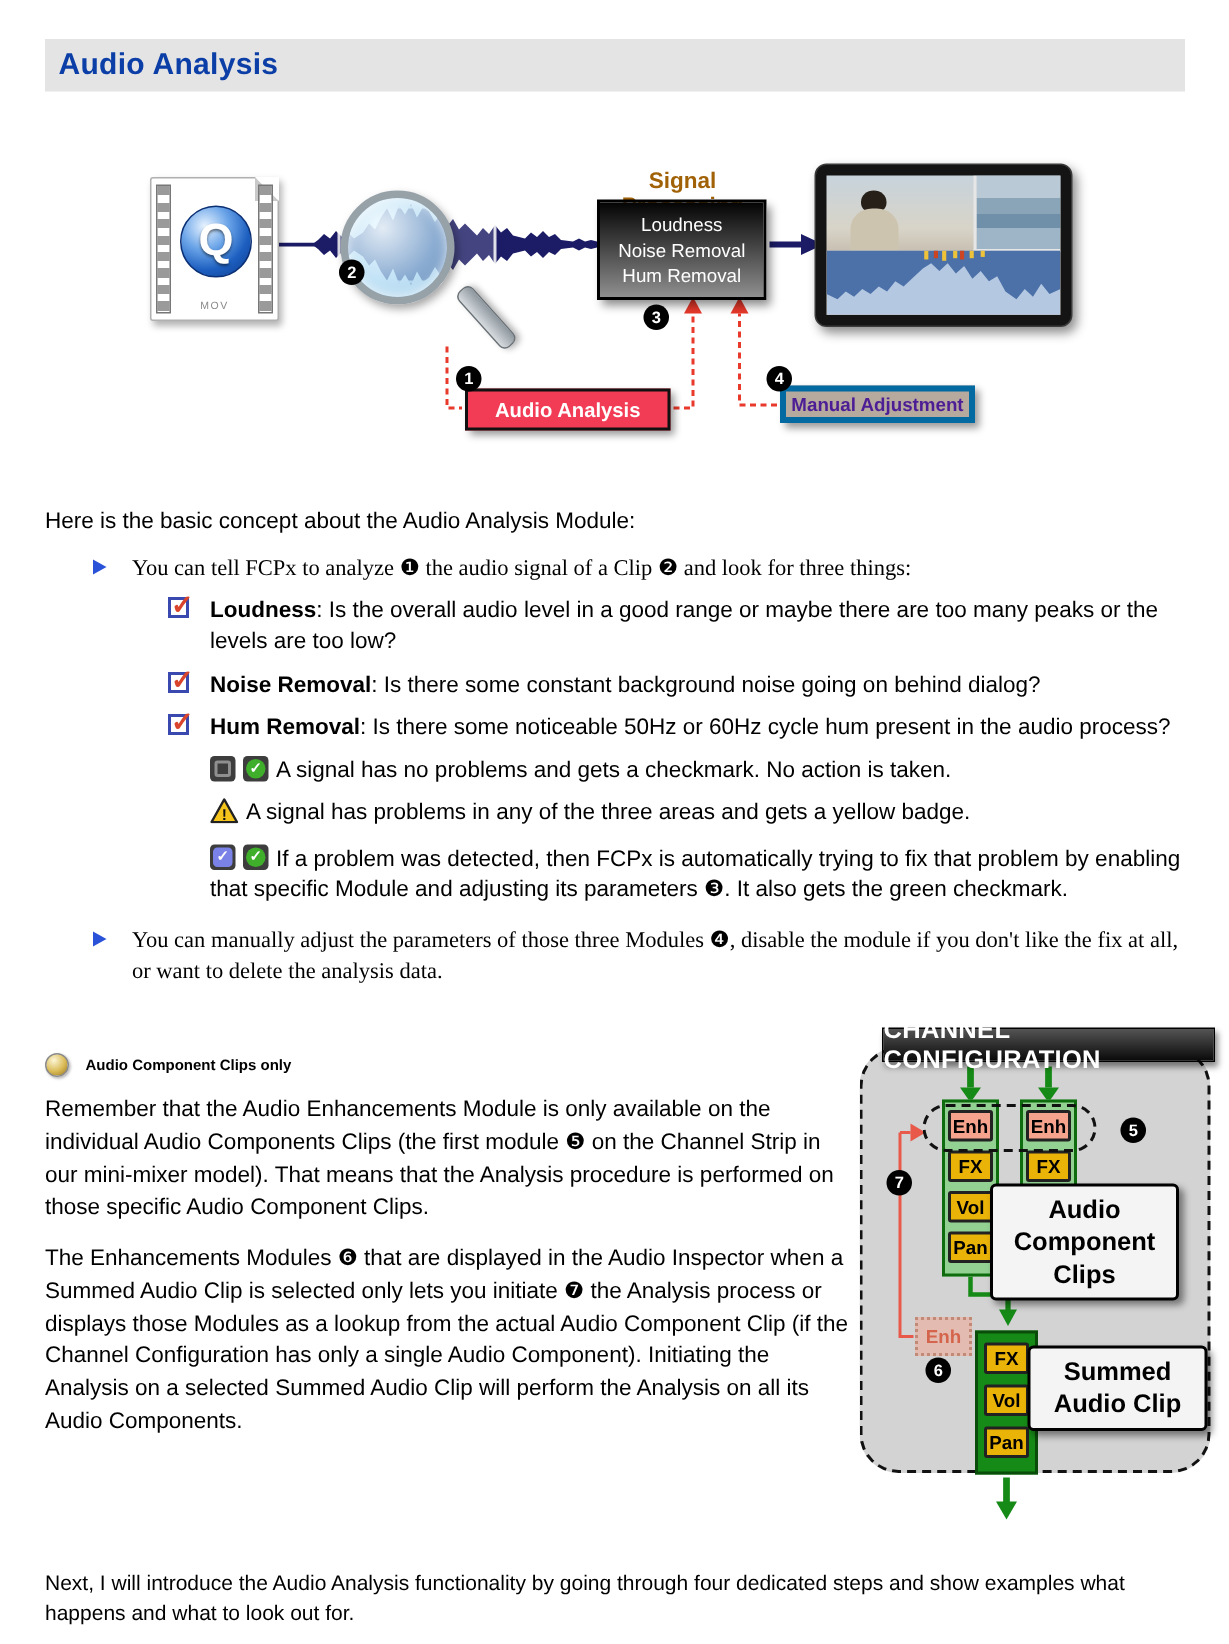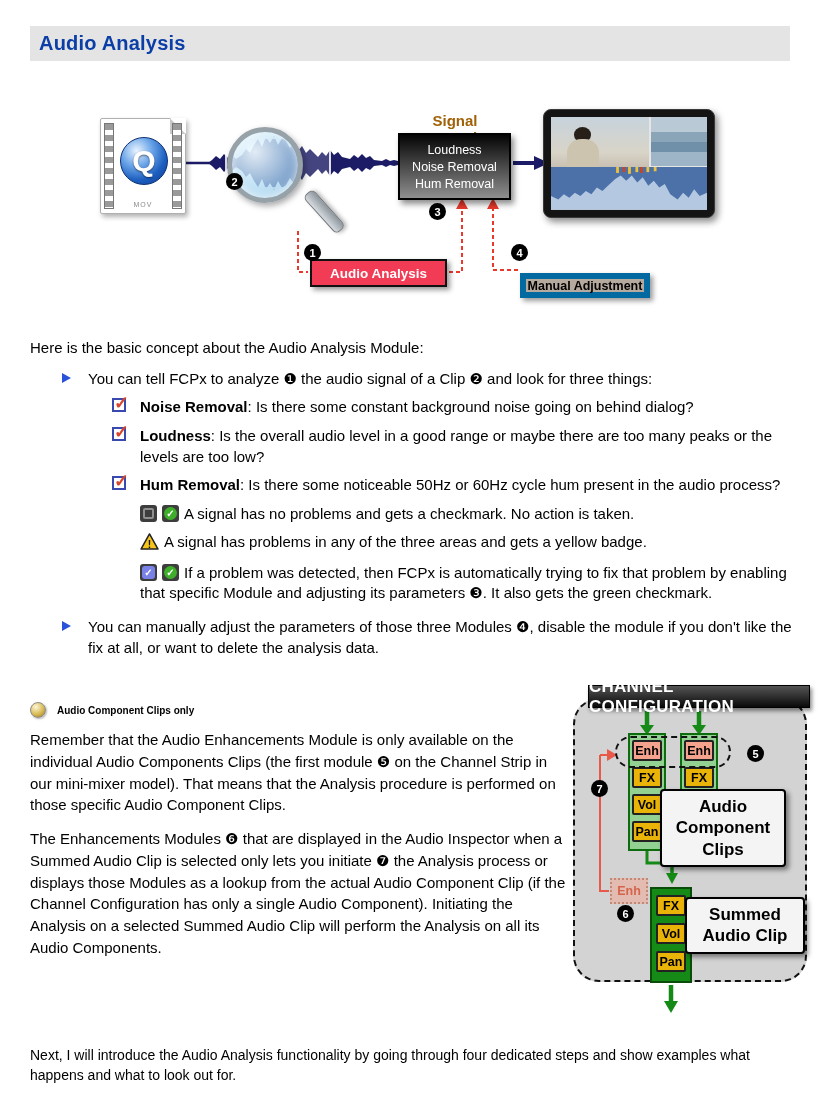--- a/index.html
+++ b/index.html
@@ -69,33 +69,33 @@
     background:#262019; border-radius:50% 50% 46% 46%; }
   .kid-body { position:absolute; left:10%; top:24%; width:32px; height:30px;
     background:#cdc4b0; border-radius:45% 45% 0 0; }
   .wave-strip { position:absolute; left:0; bottom:0; width:100%; height:46%; }
 
   
   .aa-button { position:absolute; left:310px; top:164px; width:137px; height:28px;
     background:#f23b55; border:2px solid #111; color:#fff; font-weight:bold; font-size:13.5px;
     display:flex; align-items:center; justify-content:center;
     box-shadow:3px 3px 5px rgba(0,0,0,.4); }
-  .ma-button { position:absolute; left:520px; top:178px; width:130px; height:25px;
-    background:#b6a99e; border:6px solid #0369a1; color:#000000; font-weight:bold; font-size:12.5px;
+  .ma-button { position:absolute; left:520px; top:162px; width:130px; height:25px;
+    background:#b6a99e; border:4px solid #0369a1; color:#4c1d95; font-weight:bold; font-size:12.5px;
     display:flex; align-items:center; justify-content:center;
     box-shadow:3px 3px 5px rgba(0,0,0,.4); }
 
   .badge { position:absolute; width:17px; height:17px; border-radius:50%; background:#000;
     color:#fff; font-size:11px; font-weight:bold; display:flex; align-items:center;
     justify-content:center; z-index:5; }
 
   
   .content { position:absolute; left:30px; top:338px; width:762px; font-size:15px; line-height:1.38; }
   .content p.intro { margin:0 0 10px 0; }
-  .bullet { display:flex; padding-left:32px; margin:2px 0 8px 0; }
+  .bullet { display:flex; padding-left:32px; margin:2px 0 8px 0;font-family:Liberation Serif, serif; }
   .tri { flex:none; width:26px; padding-top:4px; }
   .tri::before { content:""; display:block; width:0; height:0;
     border-left:9px solid #2a52d8; border-top:5.5px solid transparent; border-bottom:5.5px solid transparent; }
   .btext { flex:1; }
   .checklist-item { display:flex; padding-left:82px; margin:8px 0; }
   .cbx-col { flex:none; width:28px; padding-top:1px; }
   .cbx { position:relative; width:14px; height:14px; border:2.5px solid #3a49b0; background:#fff; display:block; }
   .cbx::after { content:"\2713"; position:absolute; left:0px; top:-9px; font-size:18px;
     font-weight:bold; color:#d9442c; }
   .ctext { flex:1; }
@@ -234,27 +234,27 @@
 
   <div class="bullet">
     <span class="tri"></span>
     <span class="btext">You can tell FCPx to analyze ❶ the audio signal of a Clip ❷ and look for three things:</span>
   </div>
 
   <div class="checklist-item">
     <span class="cbx-col">
         <span class="cbx"></span>
       </span>
-    <span class="ctext"><b>Noise Removal</b><span>: Is there some constant background noise going on behind dialog?</span></span>
+    <span class="ctext"><b>Loudness</b><span>: Is the overall audio level in a good range or maybe there are too many peaks or the levels are too low?</span></span>
   </div>
   <div class="checklist-item">
     <span class="cbx-col">
         <span class="cbx"></span>
       </span>
-    <span class="ctext"><b>Loudness</b><span>: Is the overall audio level in a good range or maybe there are too many peaks or the levels are too low?</span></span>
+    <span class="ctext"><b>Noise Removal</b><span>: Is there some constant background noise going on behind dialog?</span></span>
   </div>
   <div class="checklist-item">
     <span class="cbx-col">
         <span class="cbx"></span>
       </span>
     <span class="ctext"><b>Hum Removal</b><span>: Is there some noticeable 50Hz or 60Hz cycle hum present in the audio process?</span></span>
   </div>
 
 
   <div class="results">

